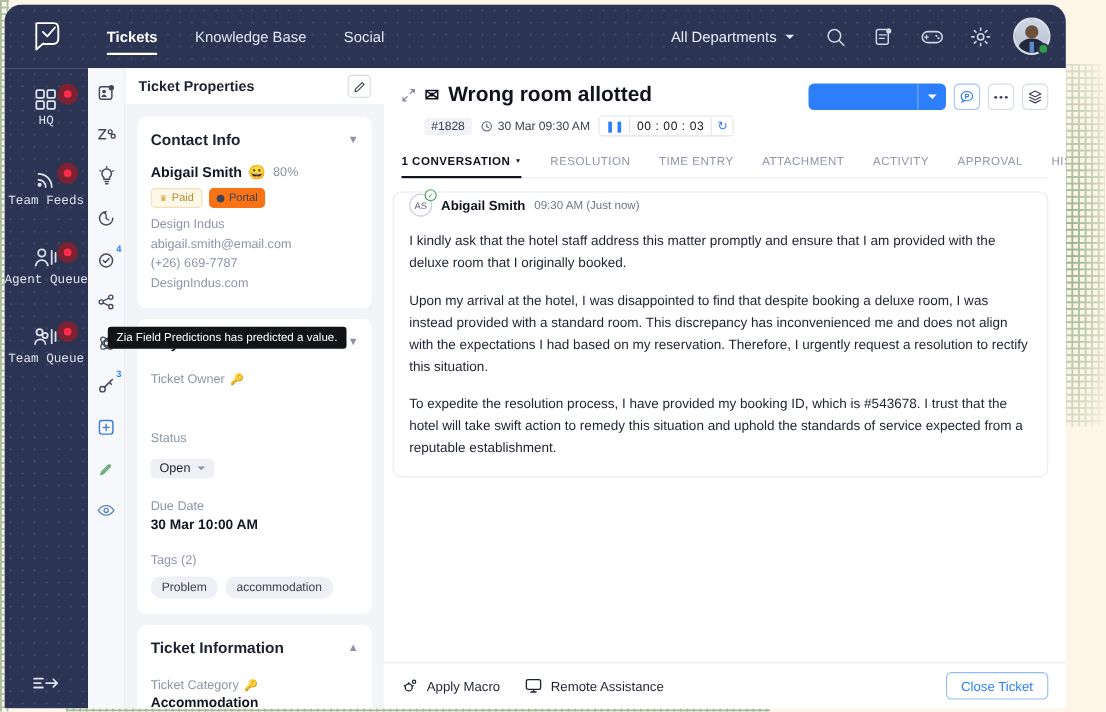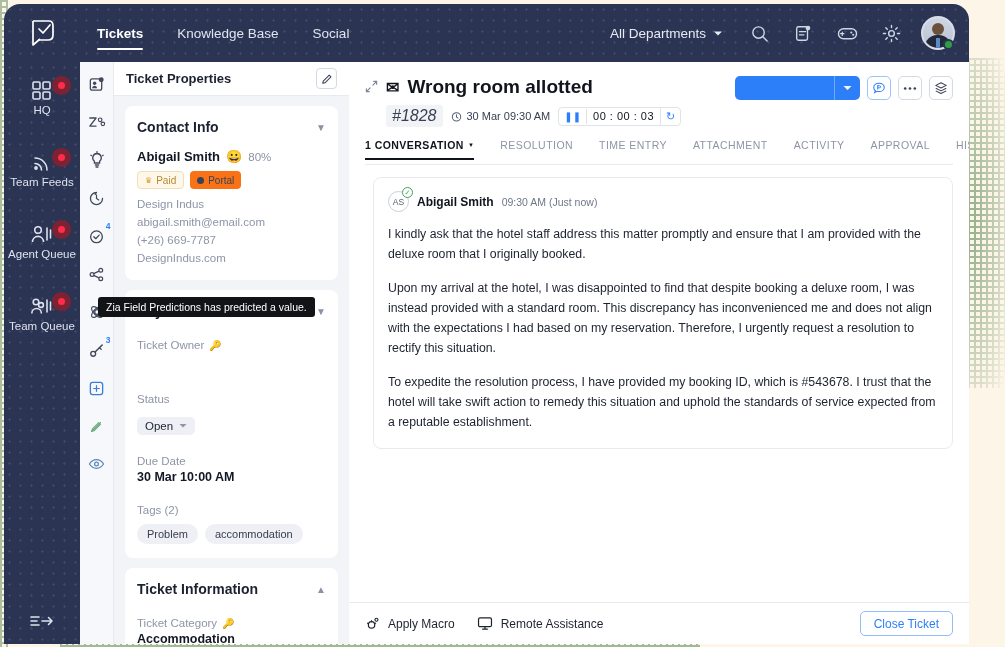--- a/index.html
+++ b/index.html
@@ -80,20 +80,21 @@
   .avatar .tie{ position:absolute; left:50%; bottom:0px; transform:translateX(-50%); width:4px;height:10px;background:#5b8ac9;}
   .presence{ position:absolute; right:-1px; bottom:-1px; width:11px;height:11px;border-radius:50%;background:#2f9e44;border:2px solid #2b3553; z-index:3;}
 
   
   .rail{
     position:absolute; left:0; top:58px; width:76px; height:582px;
     background:#2b3553;
     background-image: radial-gradient(#3d4869 1px, transparent 1.1px);
     background-size: 11px 11px;
     color:#cfd6e6;
+    font-family:Liberation Mono, monospace;
   }
   .rail-item{
     position:relative; height:72px; display:flex; flex-direction:column;
     align-items:center; justify-content:center; gap:3px; cursor:pointer;
   }
   .rail-item .lbl{ font-size:11.5px; line-height:13px; text-align:center; color:#dde2ee; }
   .rail-item.active{ background:#0a0a0a; }
   .rail-item.active .lbl{ color:#fff; }
   .rail-dot{
     position:absolute; right:9px; top:14px; width:19px; height:19px; border-radius:50%;
@@ -157,55 +158,55 @@
   }
 
   
   .main{
     position:absolute; left:345px; top:58px; width:620px; height:582px; background:#fff;
   }
   .tkhead{ padding:14px 16px 0 16px; display:flex; }
   .expand{ color:#7b8498; font-size:13px; padding-top:4px; margin-right:8px; cursor:pointer;}
   .tktitle{ font-size:19px; font-weight:700; color:#11141d; display:flex;align-items:center;gap:8px;}
   .tkmeta{ display:flex; align-items:center; gap:8px; margin-top:7px; }
-  .tkid{ background:#f1f3f7; border-radius:3px; padding:2px 6px; font-size:16px; color:#394051;font-style:italic; }
+  .tkid{ background:#f1f3f7; border-radius:3px; padding:2px 6px; font-size:11px; color:#394051; }
   .tkdate{ font-size:11px; color:#394051; display:flex;align-items:center;gap:5px;}
   .timer{ display:flex; align-items:center; border:1px solid #dfe3ea; border-radius:4px; overflow:hidden; }
   .timer .pz{ padding:2px 5px; color:#2d7ff9; font-size:10px; border-right:1px solid #dfe3ea;}
   .timer .tv{ padding:2px 6px; font-size:11px; color:#11141d; letter-spacing:.5px;}
   .timer .rf{ padding:2px 5px; color:#2d7ff9; font-size:11px; border-left:1px solid #dfe3ea;}
   .tkactions{ margin-left:auto; display:flex; align-items:flex-start; gap:7px; }
   .btn-blue{
     background:#2d7ff9; color:#fff; border:none; border-radius:5px; height:24px;
     display:flex;align-items:center; padding:0; font-size:12px; cursor:pointer;
   }
   .btn-blue .lab{ padding:0 10px 0 9px; display:flex;align-items:center;gap:19px;margin-top:40px;}
   .btn-blue .cv{ border-left:1px solid rgba(255,255,255,.35); padding:0 8px; height:100%; display:flex;align-items:center;}
   .ibtn{
     width:24px;height:24px; border:1px solid #d4d9e3; border-radius:5px; background:#fff;
     display:flex;align-items:center;justify-content:center; cursor:pointer; color:#3a4255;
   }
   .ibtn.blue{ border-color:#9cc4fb; color:#2d7ff9; }
 
   
   .tabs{
-    display:flex; align-items:flex-start; gap:0; margin:12px 16px 0 16px;
+    display:flex; align-items:flex-end; gap:0; margin:12px 16px 0 16px;
     border-bottom:1px solid #e8eaf0; height:26px;
   }
   .tab{
     font-size:10.5px; letter-spacing:.45px; color:#8d95a6; padding:0 13px 8px 13px;
     cursor:pointer; position:relative; white-space:nowrap; display:flex;align-items:center;gap:4px;
   }
   .tab:first-child{ padding-left:0; }
   .tab.active{ color:#11141d; font-weight:700; }
   .tab.active::after{ content:""; position:absolute; left:0; right:13px; bottom:-1px; height:2px; background:#11141d;}
 
   
   .convo{
-    margin:12px 16px 0 24px; border:1px solid #e8eaf0; border-radius:8px; padding:13px 14px 16px;
+    margin:12px 16px 0 8px; border:1px solid #e8eaf0; border-radius:8px; padding:1px 14px 16px;
     min-height:180px;
   }
   .chead{ display:flex; align-items:center; gap:8px; }
   .cav{
     width:21px;height:21px;border-radius:50%; border:1px solid #c9cfdb; background:#fff;
     display:flex;align-items:center;justify-content:center; font-size:8.5px; color:#5a6276; position:relative;
   }
   .cav .chk{ position:absolute; right:-5px; top:-5px; width:11px;height:11px;border-radius:50%;background:#fff;border:1.2px solid #3fa35b; color:#3fa35b; font-size:7px; display:flex;align-items:center;justify-content:center;}
   .cnm{ font-size:12px; font-weight:700; color:#11141d;}
   .ctm{ font-size:10.5px; color:#6e7688;}

